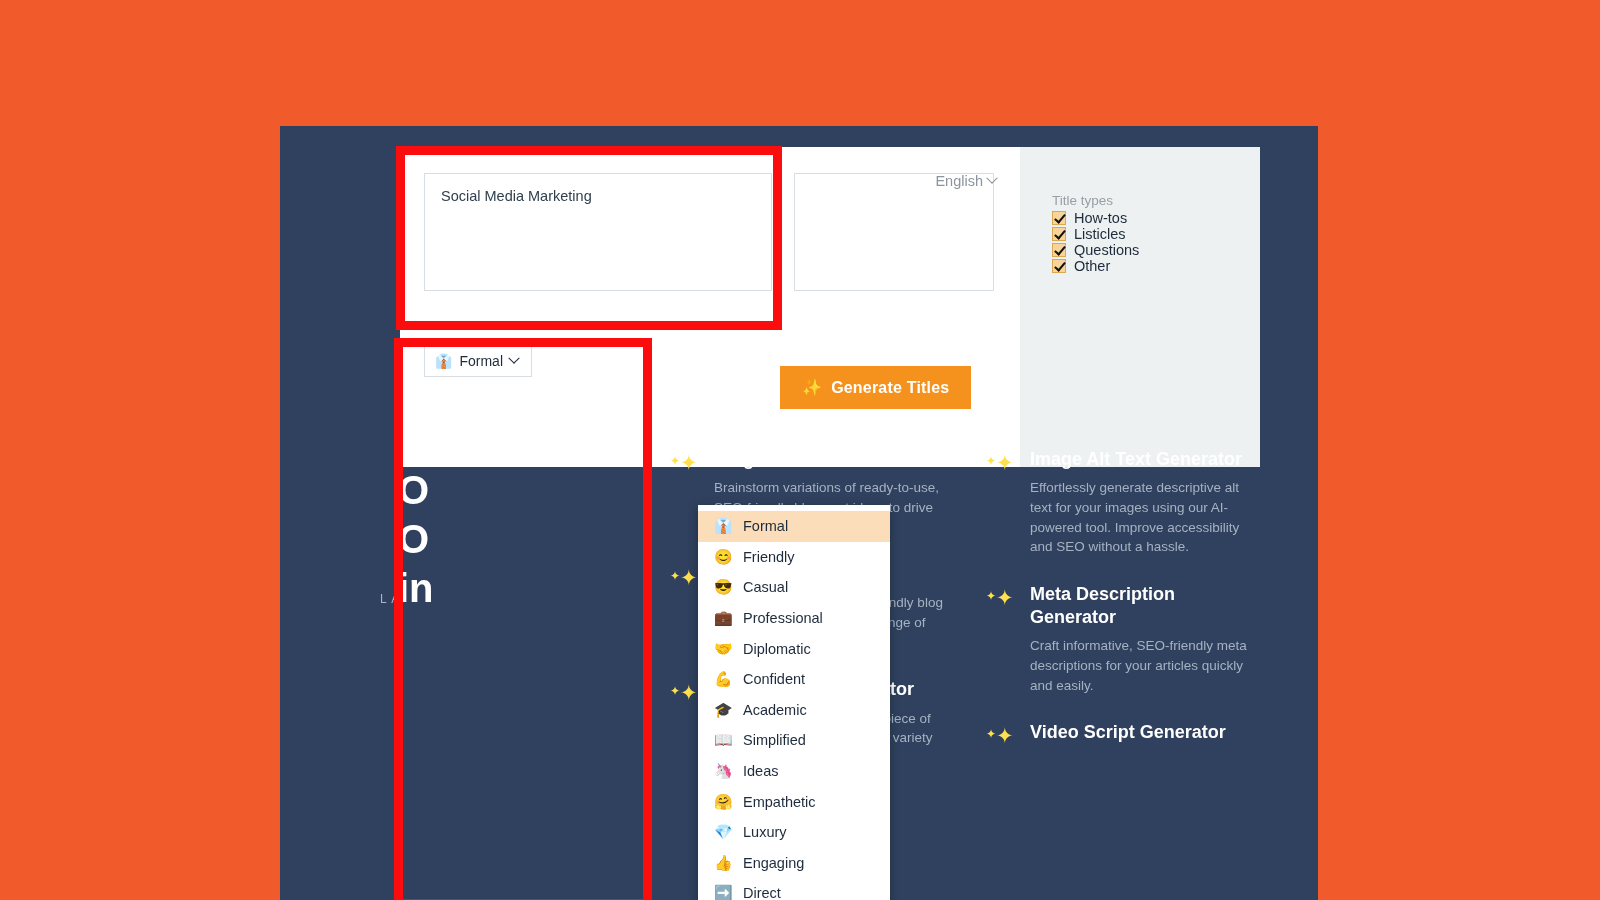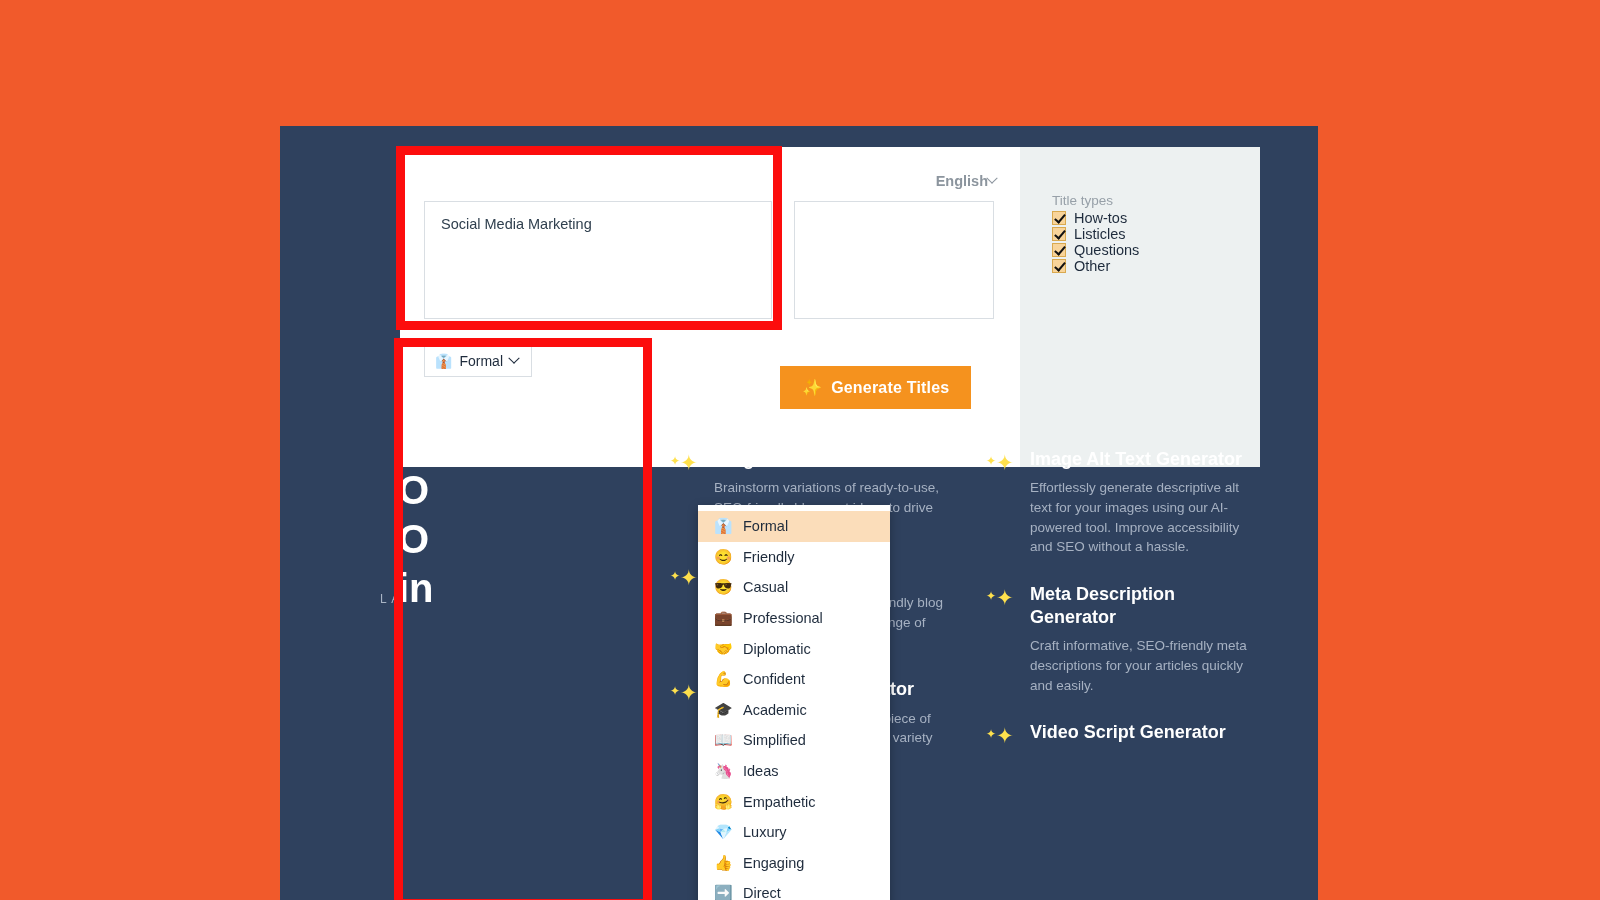--- a/index.html
+++ b/index.html
@@ -42,33 +42,32 @@
     font-weight: bold;
     color: #1E2B3C;
     letter-spacing: .1px;
   }
 
   #lang-select {
     position: absolute;
     right: 24px; top: 26px;
     font-size: 14.5px;
     color: #8C959E;
-    display: flex; align-items: center; 
+    display: flex; align-items: center; gap: 5px;
     cursor: pointer;
-    font-weight: bold;
   }
   .caret {
     display: inline-block;
     width: 8px; height: 8px;
     border-right: 1.6px solid currentColor;
     border-bottom: 1.6px solid currentColor;
     transform: rotate(45deg) translate(-2px,-2px);
   }
 
-  .io-row { display: flex; gap: 22px; margin-top: 28px; }
+  .io-row { display: flex; gap: 22px; margin-top: 0; }
   #topic-input {
     width: 348px; height: 118px;
     border: 1px solid #D9DEE3;
     background: #fff;
     padding: 14px 16px;
     font-size: 14.5px;
     color: #30404F;
     font-family: "Liberation Sans", sans-serif;
     resize: none;
   }

